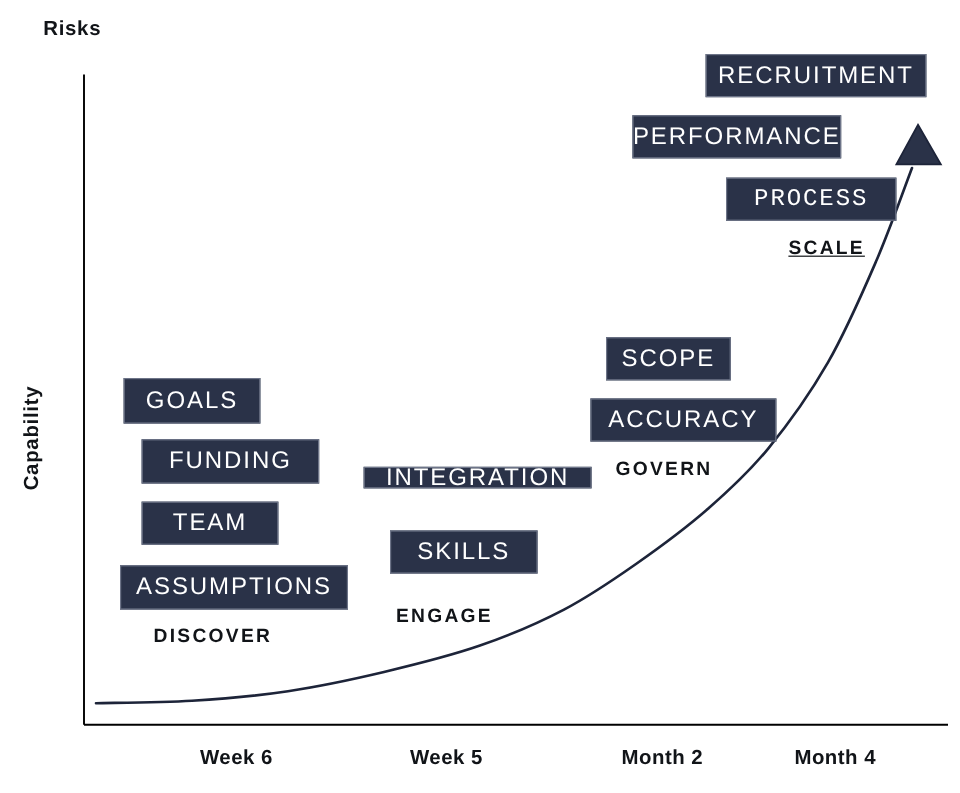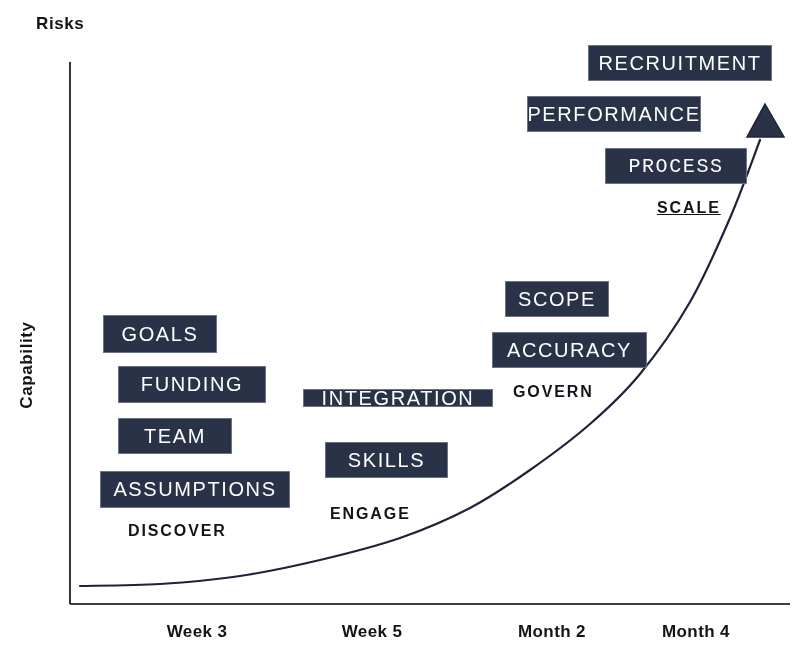--- a/index.html
+++ b/index.html
@@ -121,19 +121,19 @@
       <div class="chip" style="left: 505px; top: 281px; width: 104px; height: 36px;">SCOPE</div>
       <div class="chip" style="left: 492px; top: 332px; width: 155px; height: 36px;">ACCURACY</div>
       <div class="phase-label" style="left: 513px; top: 383px;">GOVERN</div>
       <div class="chip" style="left: 588px; top: 45px; width: 184px; height: 36px;">RECRUITMENT</div>
       <div class="chip" style="left: 527px; top: 96px; width: 174px; height: 36px;">PERFORMANCE</div>
       <div class="chip" style="left: 605px; top: 148px; width: 142px; height: 36px; font-family: Liberation Mono, monospace;">PROCESS</div>
       <div class="phase-label" style="left: 657px; top: 199px; text-decoration: underline;">SCALE</div>
     </div>
 
   <div id="xtick-layer">
-      <div class="xtick" style="left: 137px; width: 120px;">Week 3</div>
+      <div class="xtick" style="left: 137px; width: 120px;">Week 6</div>
       <div class="xtick" style="left: 312px; width: 120px;">Week 5</div>
       <div class="xtick" style="left: 492px; width: 120px;">Month 2</div>
       <div class="xtick" style="left: 636px; width: 120px;">Month 4</div>
     </div>
 
 </div>
 
 </body></html>

